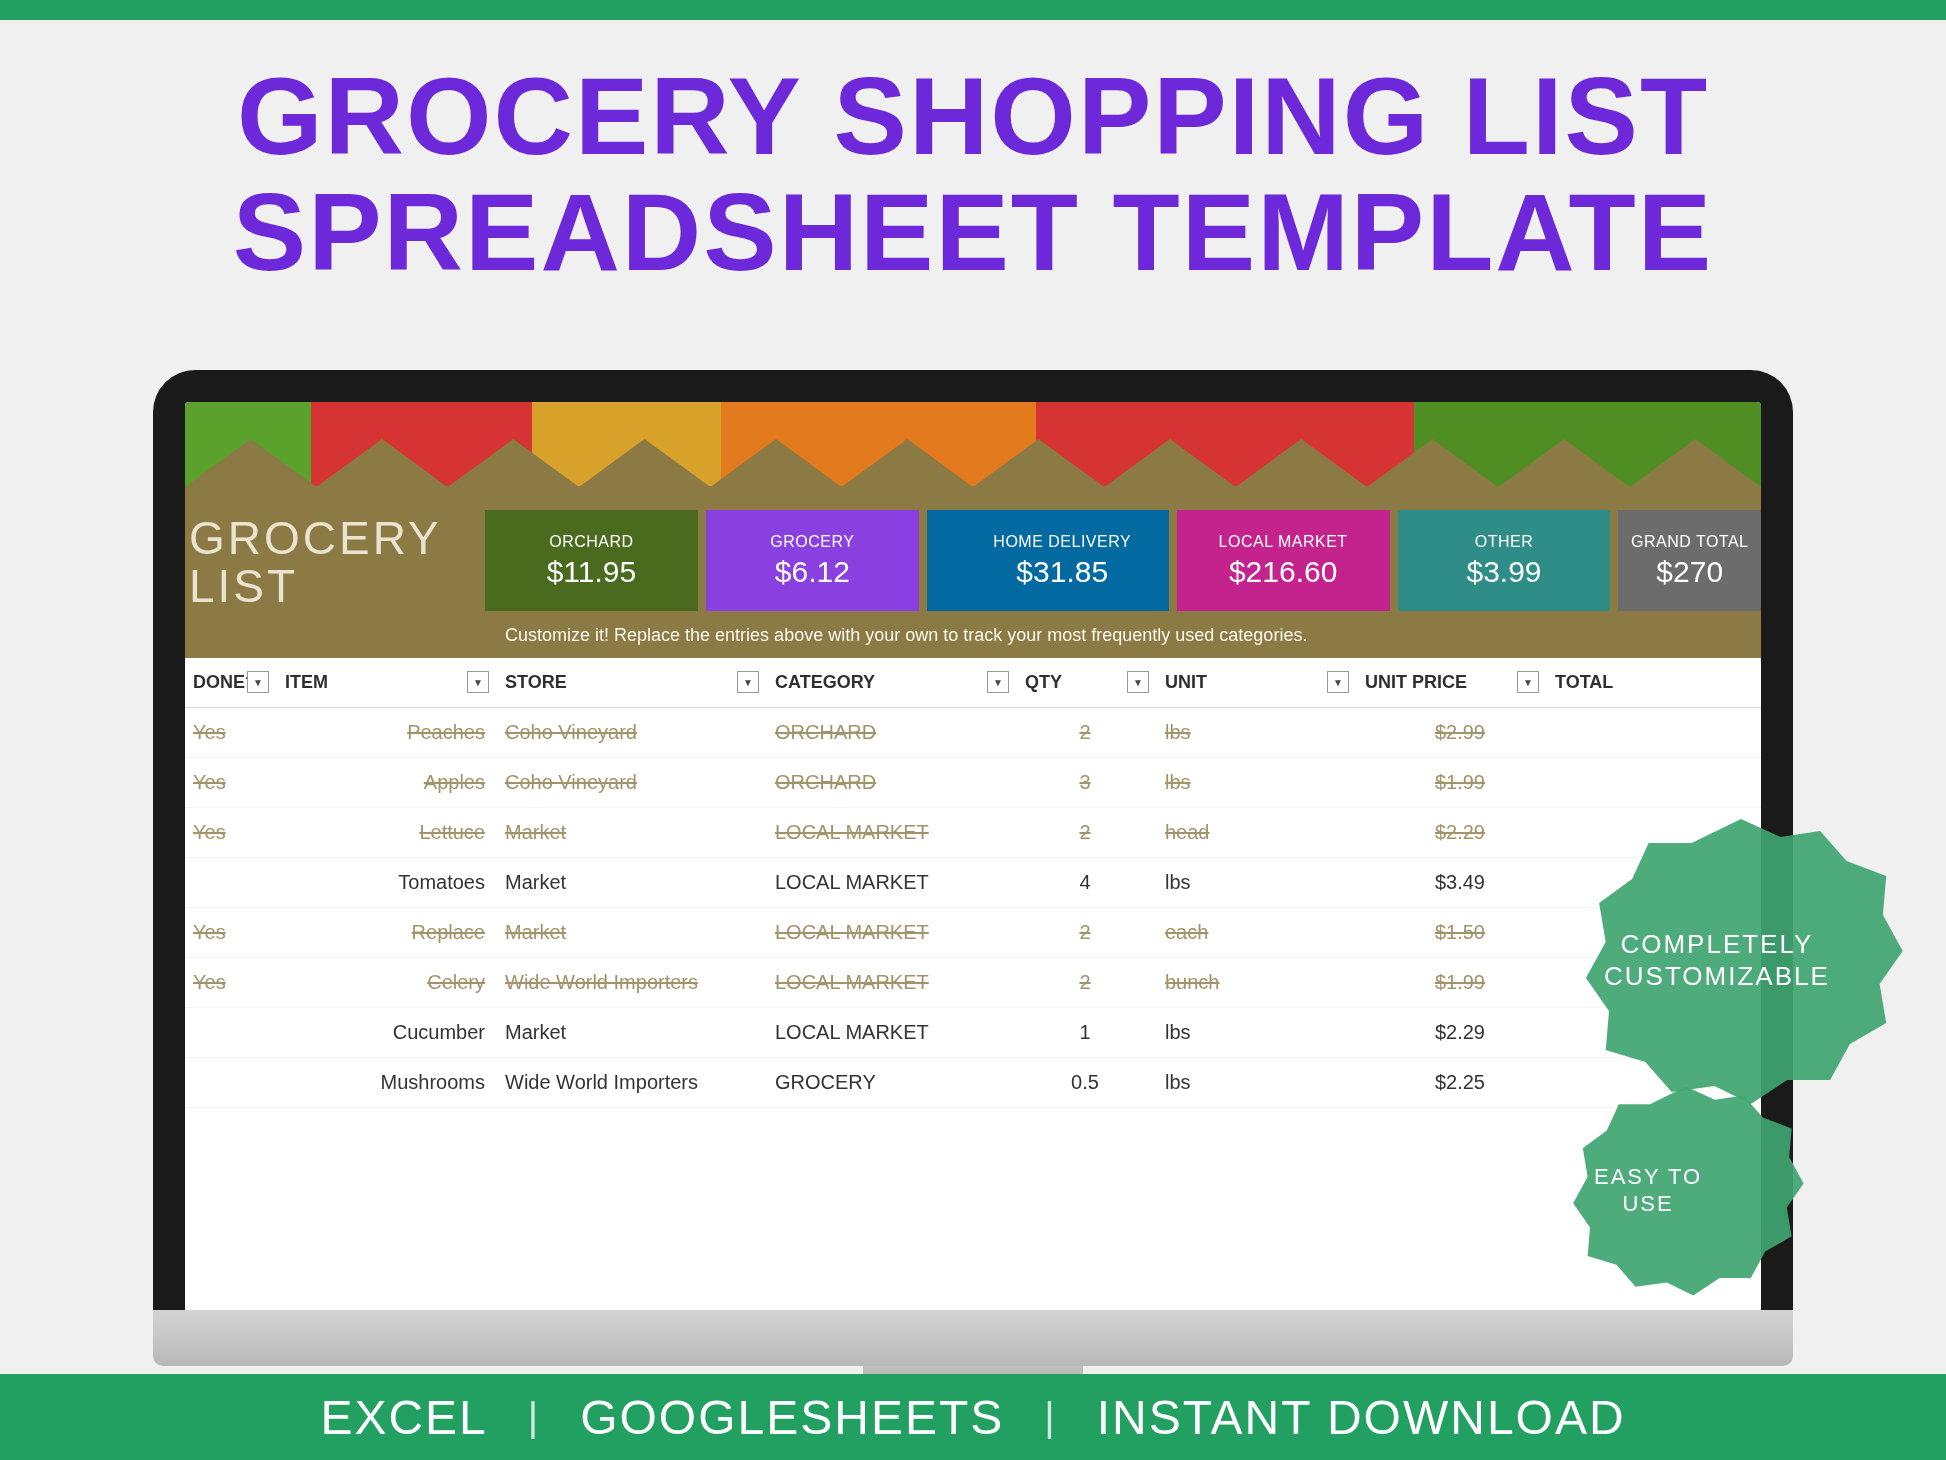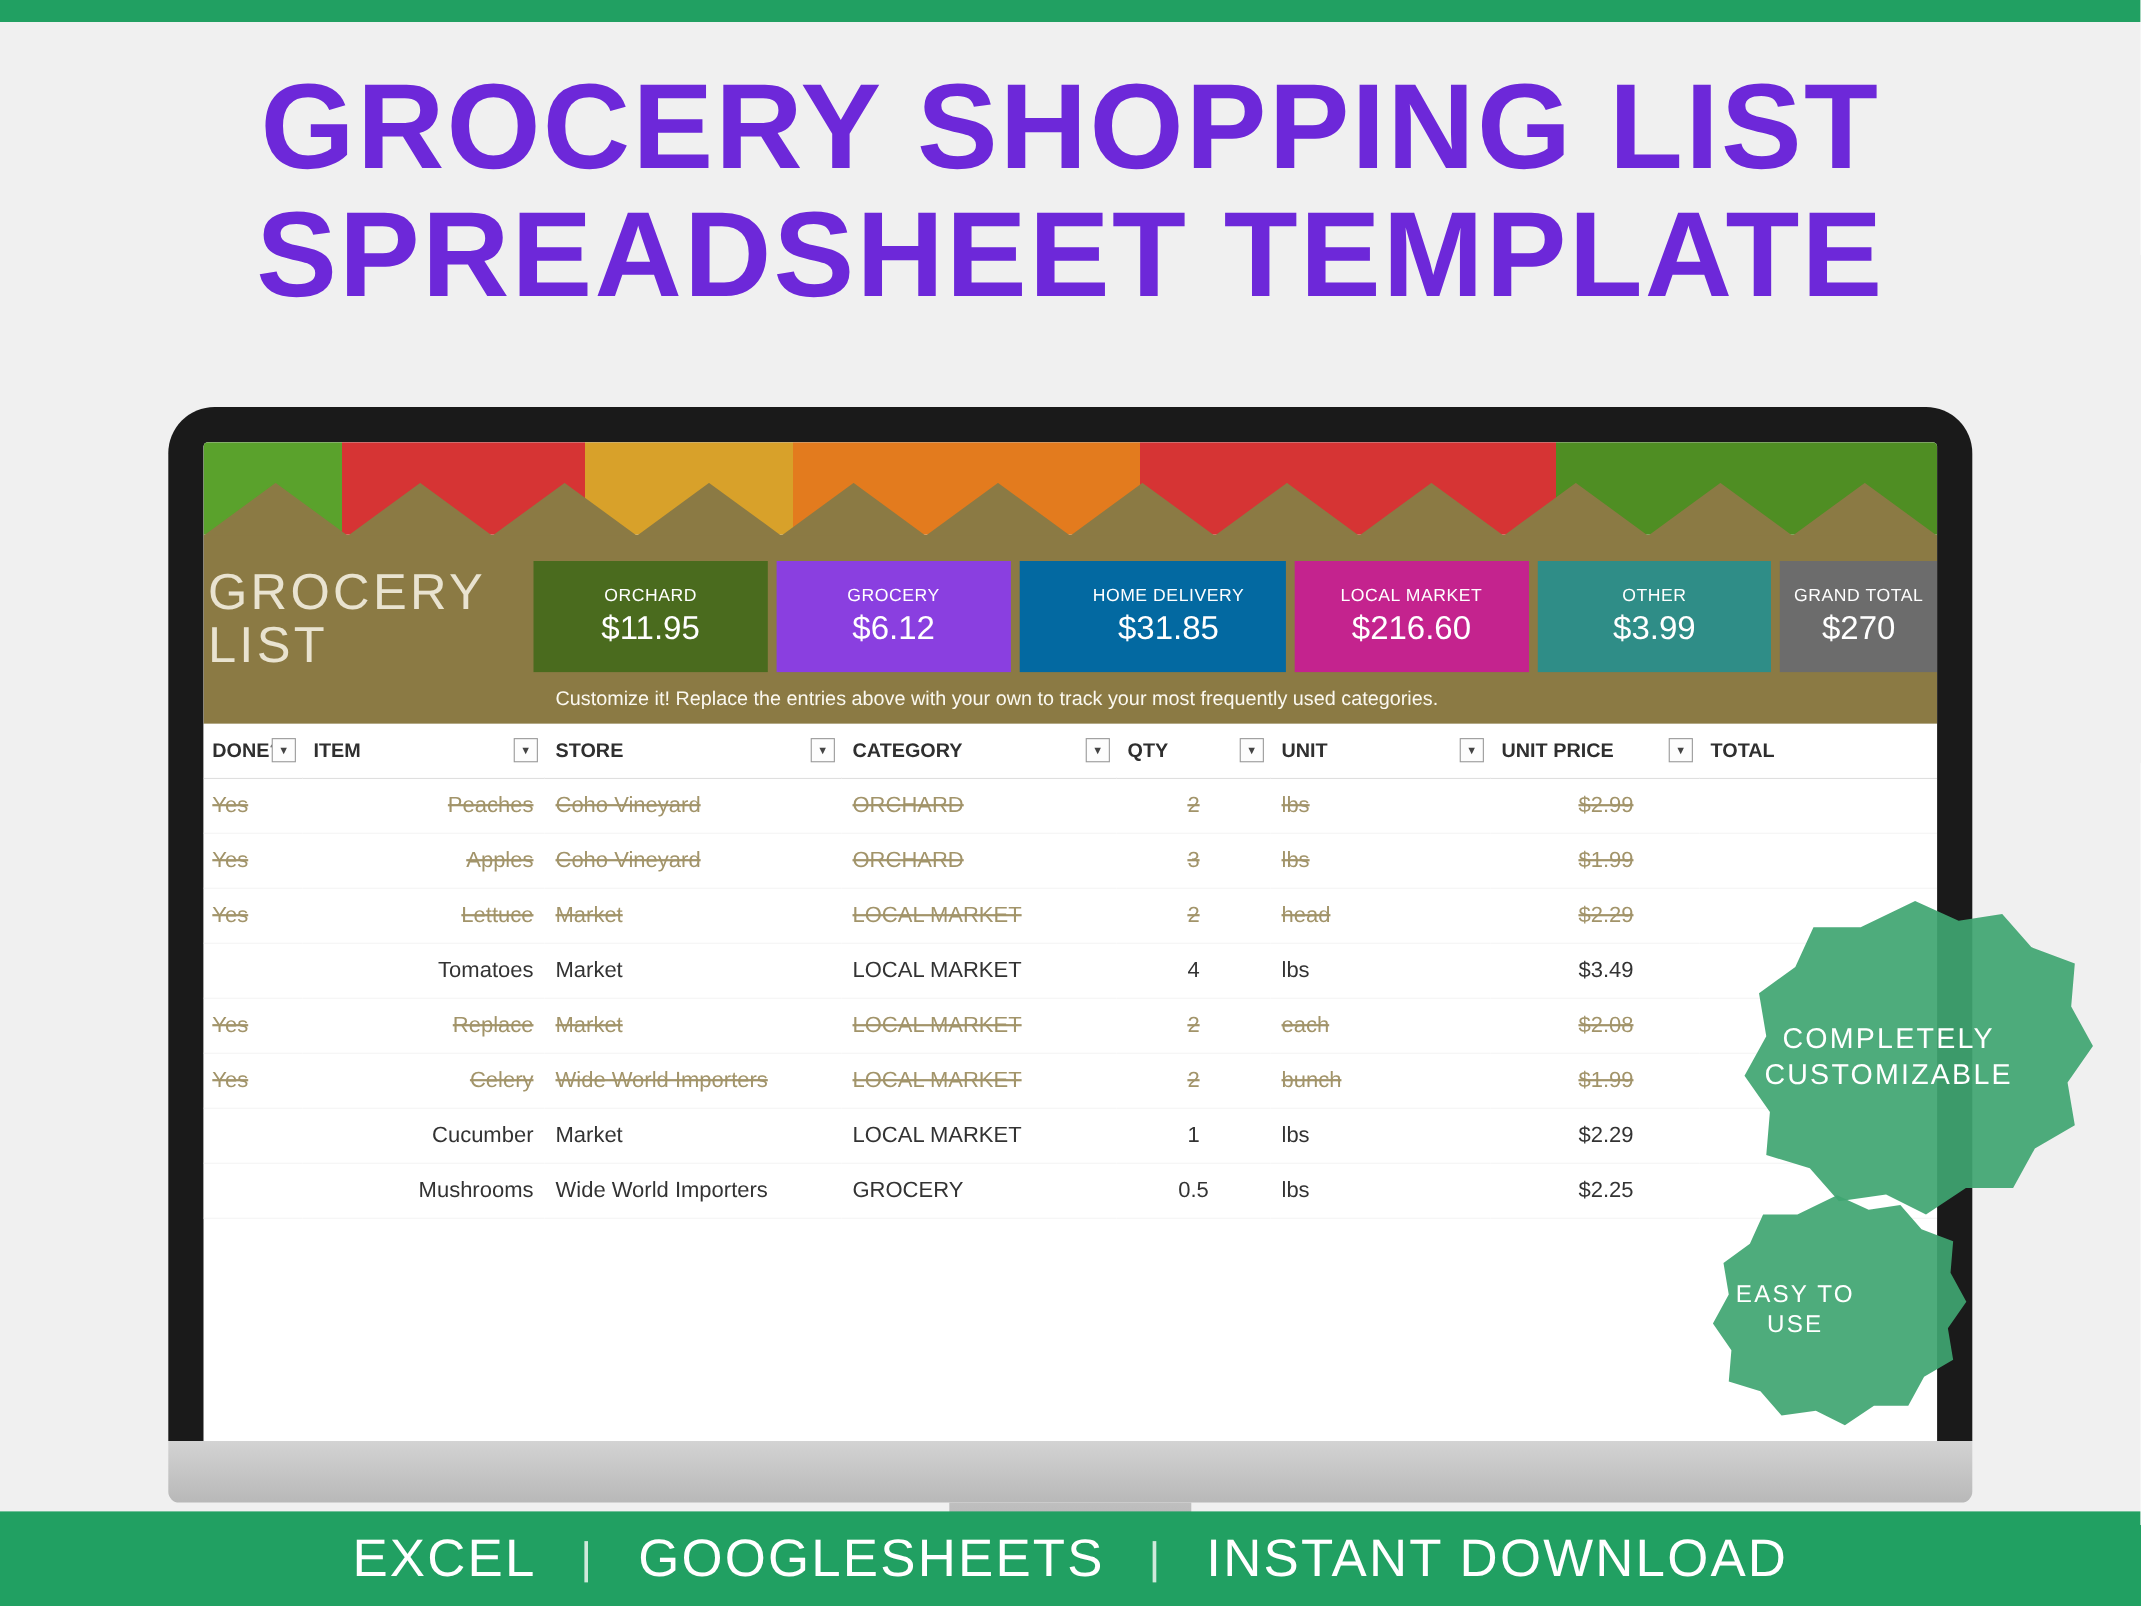--- a/index.html
+++ b/index.html
@@ -175,21 +175,21 @@
     letter-spacing: 2px;
     font-size: 26px;
     line-height: 1.25;
     display: flex;
     align-items: center;
     justify-content: flex-start;
   }
   .badge svg { position: absolute; inset: 0; width: 100%; height: 100%; }
   .badge span { position: relative; z-index: 1; padding: 0 14px; }
   .badge-1 { top: 810px; width: 330px; height: 300px; }
-  .badge-2 { top: 1080px; width: 240px; height: 220px; right: 156px; font-size: 22px; }
+  .badge-2 { top: 1080px; width: 240px; height: 220px; right: 140px; font-size: 22px; }
 
   
   .footer-bar {
     position: absolute;
     left: 0; right: 0; bottom: 0;
     height: 86px;
     background: #21a062;
     display: flex;
     align-items: center;
     justify-content: center;
@@ -309,21 +309,21 @@
               <td class="col-price">$3.49</td>
               <td class="col-total"></td>
             </tr>
             <tr class="done">
               <td class="col-done">Yes</td>
               <td class="col-item">Replace</td>
               <td class="col-store">Market</td>
               <td class="col-cat">LOCAL MARKET</td>
               <td class="col-qty" style="text-align: center;">2</td>
               <td class="col-unit">each</td>
-              <td class="col-price">$2.08</td>
+              <td class="col-price">$1.50</td>
               <td class="col-total"></td>
             </tr>
             <tr class="done">
               <td class="col-done">Yes</td>
               <td class="col-item">Celery</td>
               <td class="col-store">Wide World Importers</td>
               <td class="col-cat">LOCAL MARKET</td>
               <td class="col-qty" style="text-align: center;">2</td>
               <td class="col-unit">bunch</td>
               <td class="col-price">$1.99</td>

